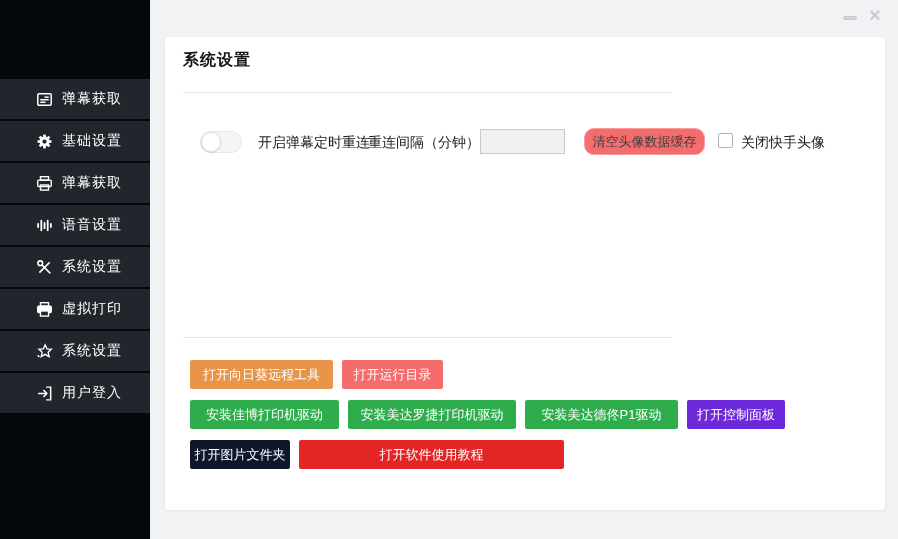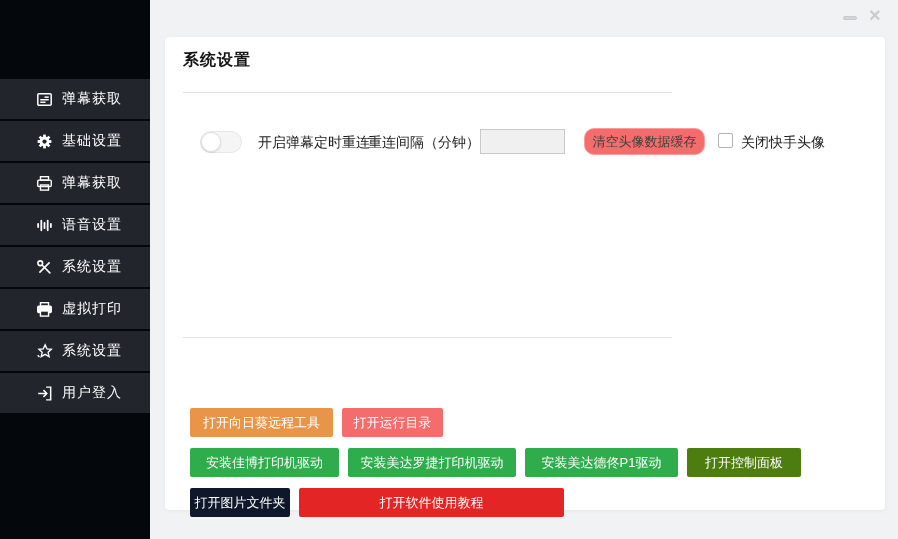--- a/index.html
+++ b/index.html
@@ -37,21 +37,21 @@
   .toggle-knob { position:absolute; left:0; top:0; width:20px; height:20px; border-radius:50%; background:#ffffff; border:1px solid #e0e0e0; box-shadow:0 1px 2px rgba(0,0,0,0.12); }
   .lbl { position:absolute; font-size:14px; color:#1a1a1a; line-height:16px; top:97px; white-space:nowrap; }
   .lbl-toggle { left:93px; }
   .lbl-interval { left:203px; }
   .interval-input { position:absolute; left:315px; top:92px; width:85px; height:25px; background:#f0f0f0; border:1px solid #c9c9c9; font-size:13px; padding:0 6px; color:#333; }
   .clear-btn { position:absolute; left:419px; top:91px; width:121px; height:27px; background:#f56c6c; border:1px solid #f89c9c; border-radius:10px; color:#404040; font-size:13px; cursor:pointer; white-space:nowrap; }
   .checkbox { position:absolute; left:553px; top:96px; width:15px; height:15px; background:#ffffff; border:1px solid #b3b3b3; border-radius:2px; cursor:pointer; }
   .lbl-checkbox { left:576px; top:97px; }
 
   
-  .btn-rows { position:absolute; left:25px; top:323px;margin-top:48px; }
+  .btn-rows { position:absolute; left:25px; top:323px; }
   .btn-row { display:flex; gap:9px; margin-bottom:11px; }
   .action-btn { height:29px; border:none; border-radius:2px; color:#ffffff; font-size:13px; text-align:center; cursor:pointer; white-space:nowrap; padding:0; }
 </style>
 </head>
 <body>
 
 <div class="window">
 
   <div class="sidebar">
     <div class="nav">
@@ -182,21 +182,21 @@
 
     <div class="btn-rows">
       <div class="btn-row">
         <button class="action-btn" style="width: 143px; background: rgb(232, 149, 73);">打开向日葵远程工具</button>
         <button class="action-btn" style="width: 101px; background: rgb(245, 108, 108);">打开运行目录</button>
       </div>
       <div class="btn-row">
         <button class="action-btn" style="width: 149px; background: rgb(47, 173, 76);">安装佳博打印机驱动</button>
         <button class="action-btn" style="width: 168px; background: rgb(47, 173, 76);">安装美达罗捷打印机驱动</button>
         <button class="action-btn" style="width: 153px; background: rgb(47, 173, 76);">安装美达德佟P1驱动</button>
-        <button class="action-btn" style="width: 114px; background: #4d7c0f;">打开控制面板</button>
+        <button class="action-btn" style="width: 98px; background: #6d28d9;">打开控制面板</button>
       </div>
       <div class="btn-row">
         <button class="action-btn" style="width: 100px; background: #0f172a;">打开图片文件夹</button>
         <button class="action-btn" style="width: 265px; background: rgb(228, 37, 37);">打开软件使用教程</button>
       </div>
     </div>
 
   </div>
 </div>
 

